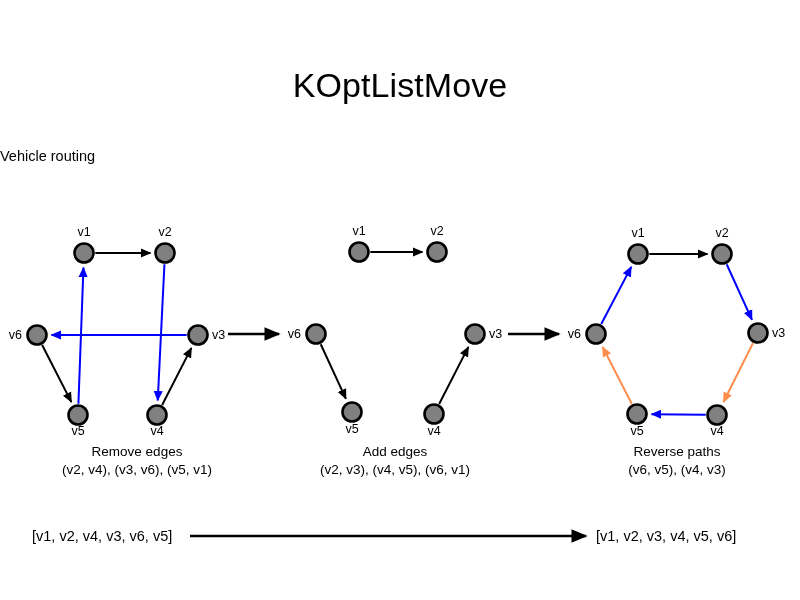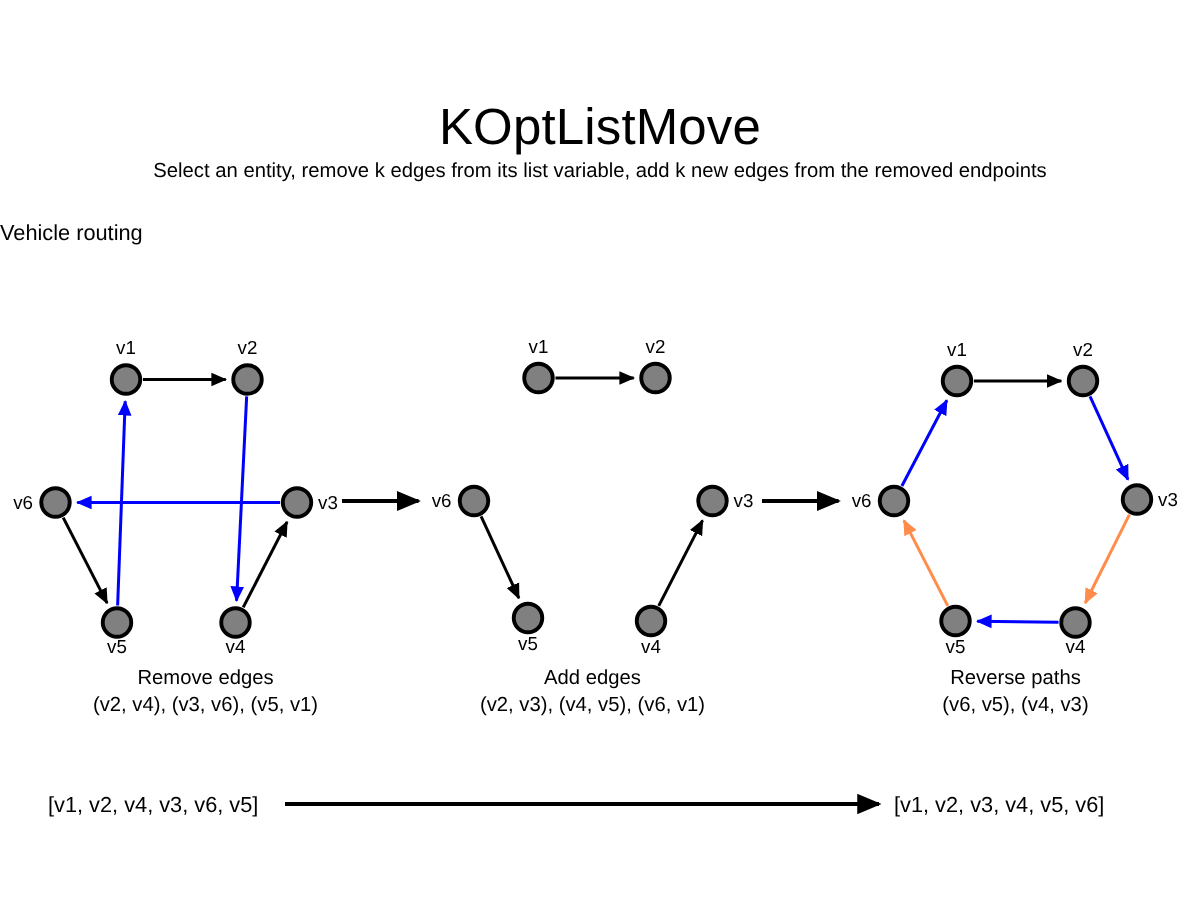--- a/index.html
+++ b/index.html
@@ -73,21 +73,20 @@
     font-size: 14.5px;
     fill: #000000;
   }
 </style>
 </head>
 <body>
 
 <div id="root">
 
   <div class="title">KOptListMove</div>
-  <div class="subtitle">Select an entity, remove k edges from its list variable, add k new edges from the removed endpoints</div>
   <div class="context-label">Vehicle routing</div>
 
   <svg id="canvas" viewBox="0 0 800 600">
     <defs>
       <marker id="ah-black" viewBox="0 0 10 10" refX="9.2" refY="5" markerWidth="5.2" markerHeight="5.2" orient="auto-start-reverse">
         <path d="M 0 0.6 L 10 5 L 0 9.4 z" fill="#000000"></path>
       </marker>
       <marker id="ah-blue" viewBox="0 0 10 10" refX="9.2" refY="5" markerWidth="5.2" markerHeight="5.2" orient="auto-start-reverse">
         <path d="M 0 0.6 L 10 5 L 0 9.4 z" fill="#0000ff"></path>
       </marker>

